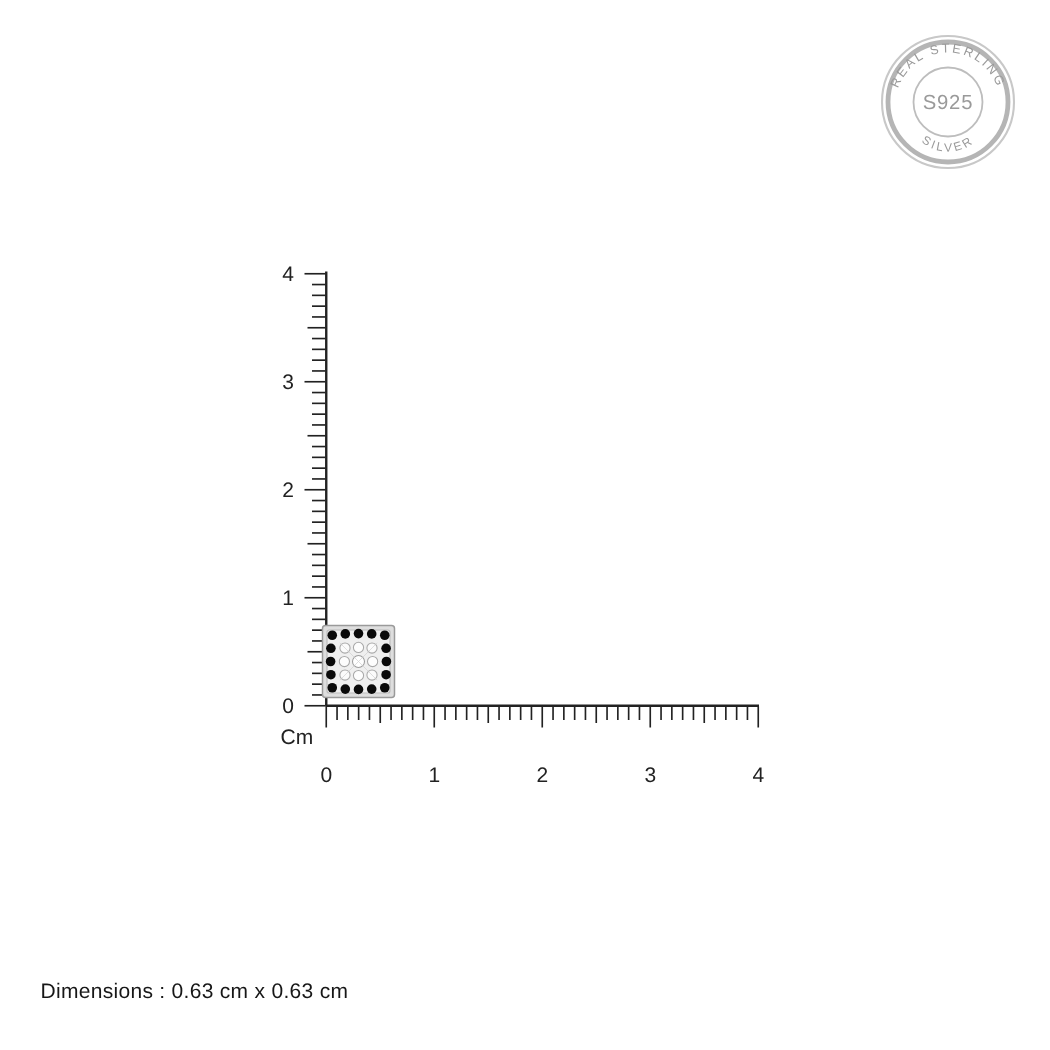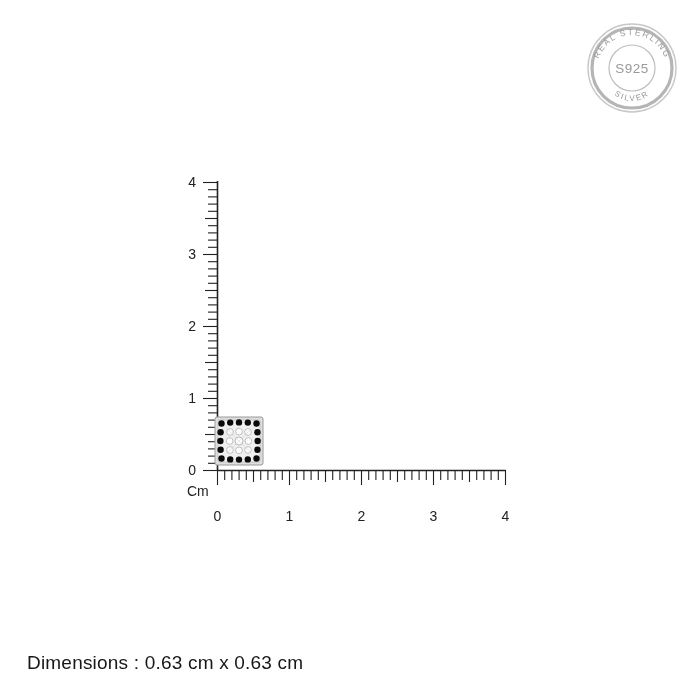--- a/index.html
+++ b/index.html
@@ -45,21 +45,21 @@
     width: 52px;
     height: 52px;
   }
   .product svg { display: block; }
 
   
   .dimensions {
     position: absolute;
     left: 27px;
     top: 652px;
-    font-size: 19px;
+    font-size: 14px;
     letter-spacing: 0.2px;
     color: #171717;
     white-space: nowrap;
   }
 
   .axis-label {
     font-family: "Liberation Sans", sans-serif;
     font-size: 14px;
     fill: #222222;
   }

